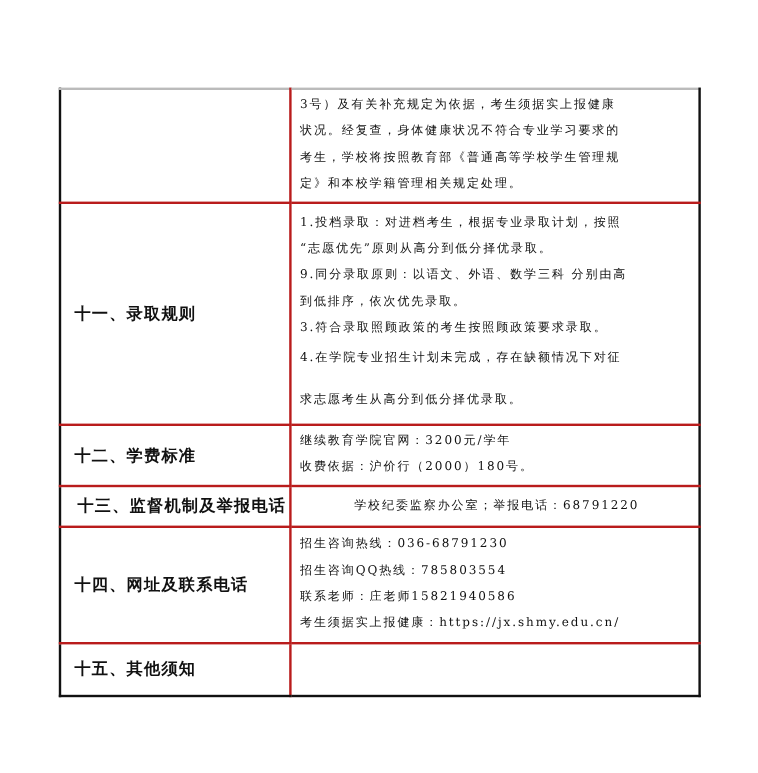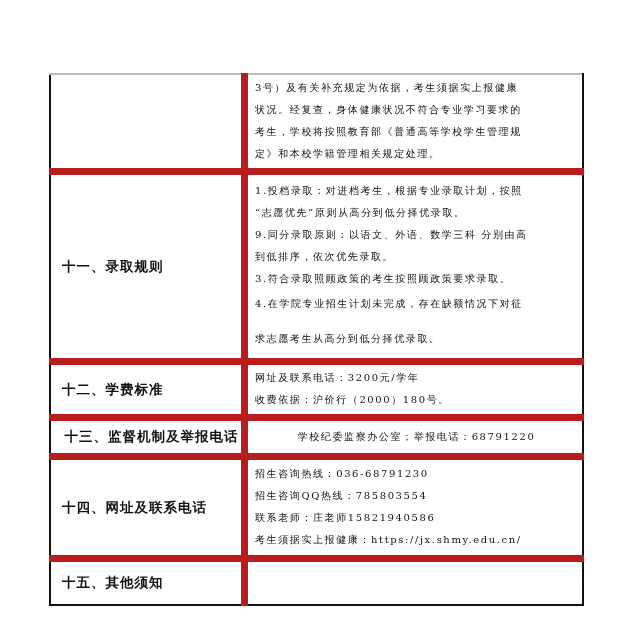--- a/index.html
+++ b/index.html
@@ -17,21 +17,21 @@
     }
     .doc-table {
       position: absolute;
       left: 49px;
       top: 73px;
       width: 535px;
       border-collapse: collapse;
       table-layout: fixed;
     }
     .doc-table td {
-      border: 7px solid #b91c1c;
+      border: 2px solid #b91c1c;
       vertical-align: middle;
       padding: 0;
     }
     .doc-table tr:first-child td {
       border-top: 2px solid #bbbbbb;
     }
     .doc-table td.label-cell {
       width: 179px;
       border-left: 2px solid #111111;
       padding-left: 11px;
@@ -90,21 +90,21 @@
       <span class="line">9.同分录取原则：以语文、外语、数学三科 分别由高</span>
       <span class="line">到低排序，依次优先录取。</span>
       <span class="line">3.符合录取照顾政策的考生按照顾政策要求录取。</span>
       <span class="line tall">4.在学院专业招生计划未完成，存在缺额情况下对征</span>
       <span class="line gap-before tall">求志愿考生从高分到低分择优录取。</span>
     </td>
   </tr>
   <tr class="row-3">
     <td class="label-cell">十二、学费标准</td>
     <td class="content-cell single">
-      <span class="line">网址及联系电话：3200元/学年</span>
+      <span class="line">继续教育学院官网：3200元/学年</span>
       <span class="line">收费依据：沪价行（2000）180号。</span>
     </td>
   </tr>
   <tr class="row-4">
     <td class="label-cell">十三、监督机制及举报电话</td>
     <td class="content-cell single">
       <span class="line">学校纪委监察办公室；举报电话：68791220</span>
     </td>
   </tr>
   <tr class="row-5">

